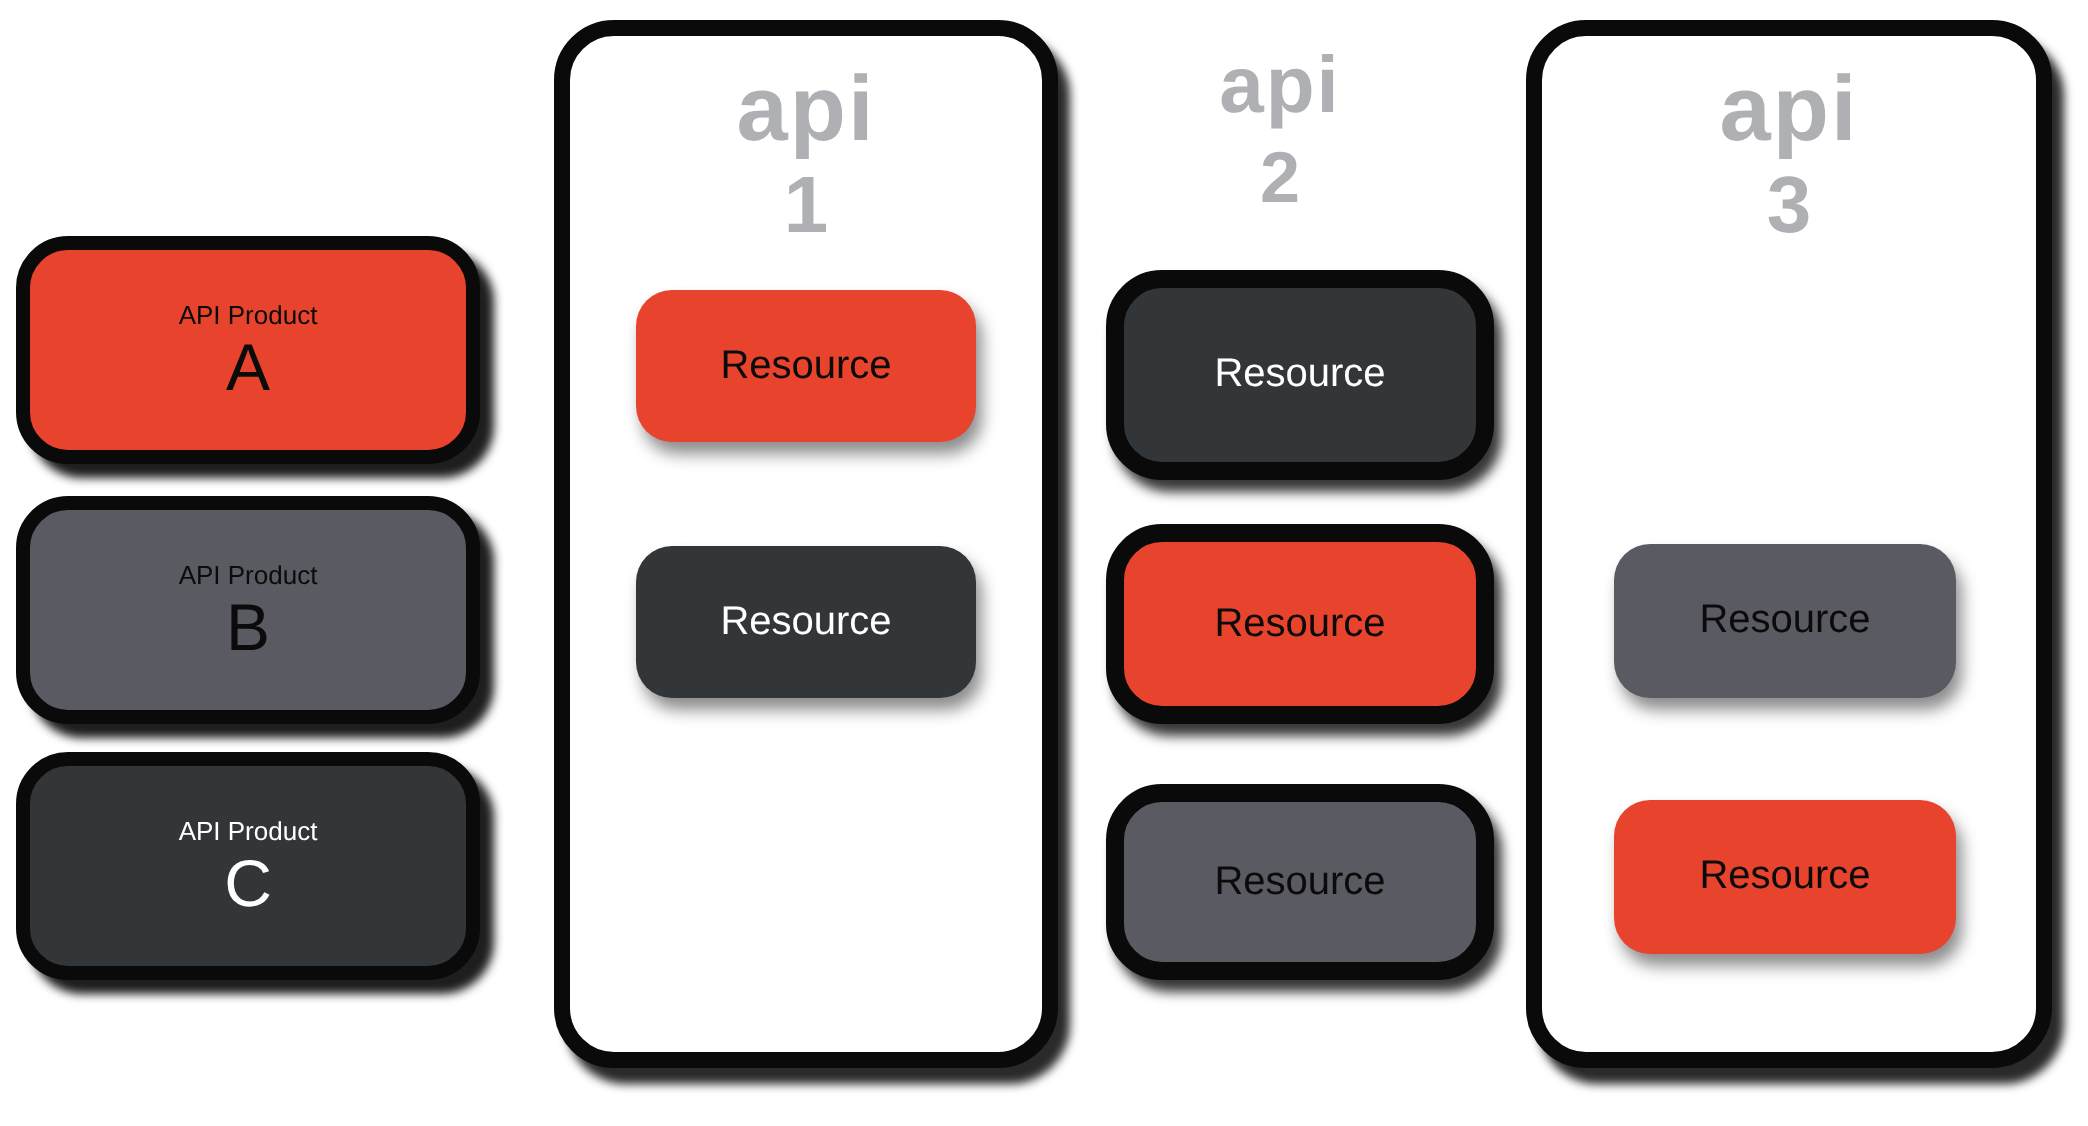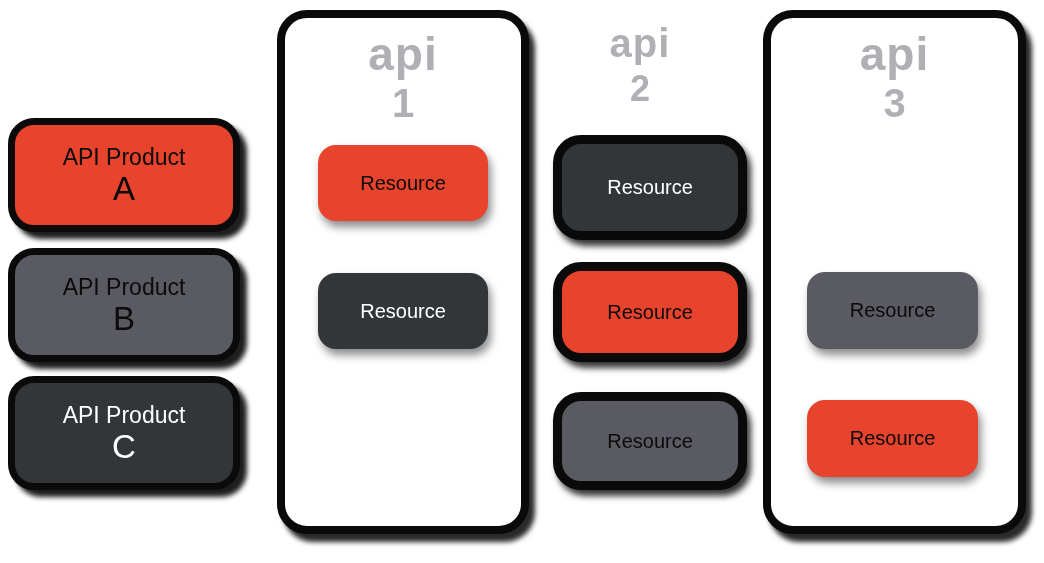--- a/index.html
+++ b/index.html
@@ -9,21 +9,21 @@
   }
 
   
   .product {
     position:absolute; left:8px; width:232px; height:114px; box-sizing:border-box;
     border:7px solid var(--outline,#0a0a0a); border-radius:26px;
     box-shadow:7px 7px 5px rgba(5,5,5,0.9);
     display:flex; flex-direction:column; align-items:center; justify-content:center; gap:3px;
     text-align:center;
   }
-  .product .p1 { font-size:23px; line-height:1; }
+  .product .p1 { font-size:13px; line-height:1; }
   .product .p2 { font-size:33px; line-height:1; }
   .product-a { top:118px; background:var(--red,#E8432C); }
   .product-b { top:248px; background:var(--gray,#5A5A62); }
   .product-c { top:376px; background:var(--dark,#333639); color:#fff; }
 
   
   .api-box {
     position:absolute; top:10px; height:524px; box-sizing:border-box;
     background:#fff; border:8px solid var(--outline,#0a0a0a); border-radius:30px;
     box-shadow:6px 8px 5px rgba(5,5,5,0.85);

